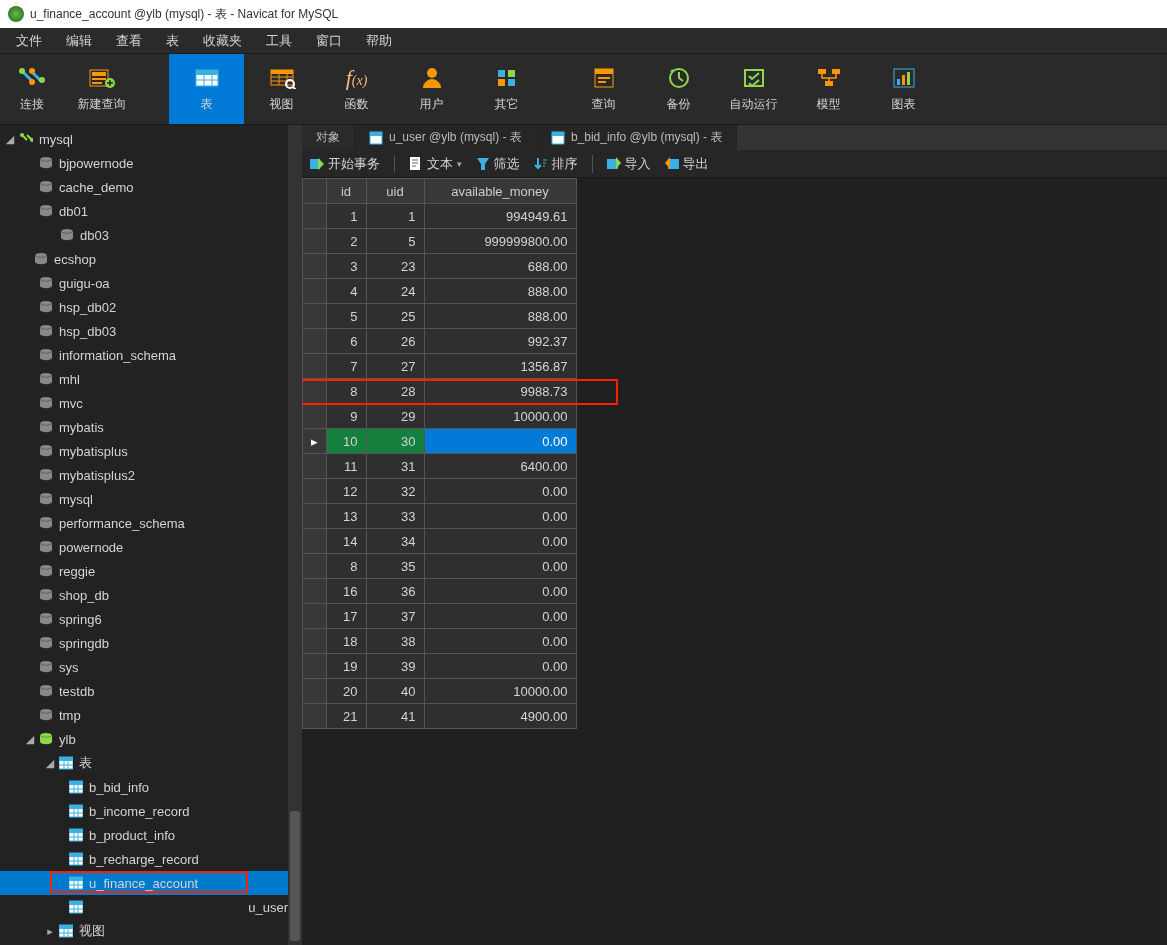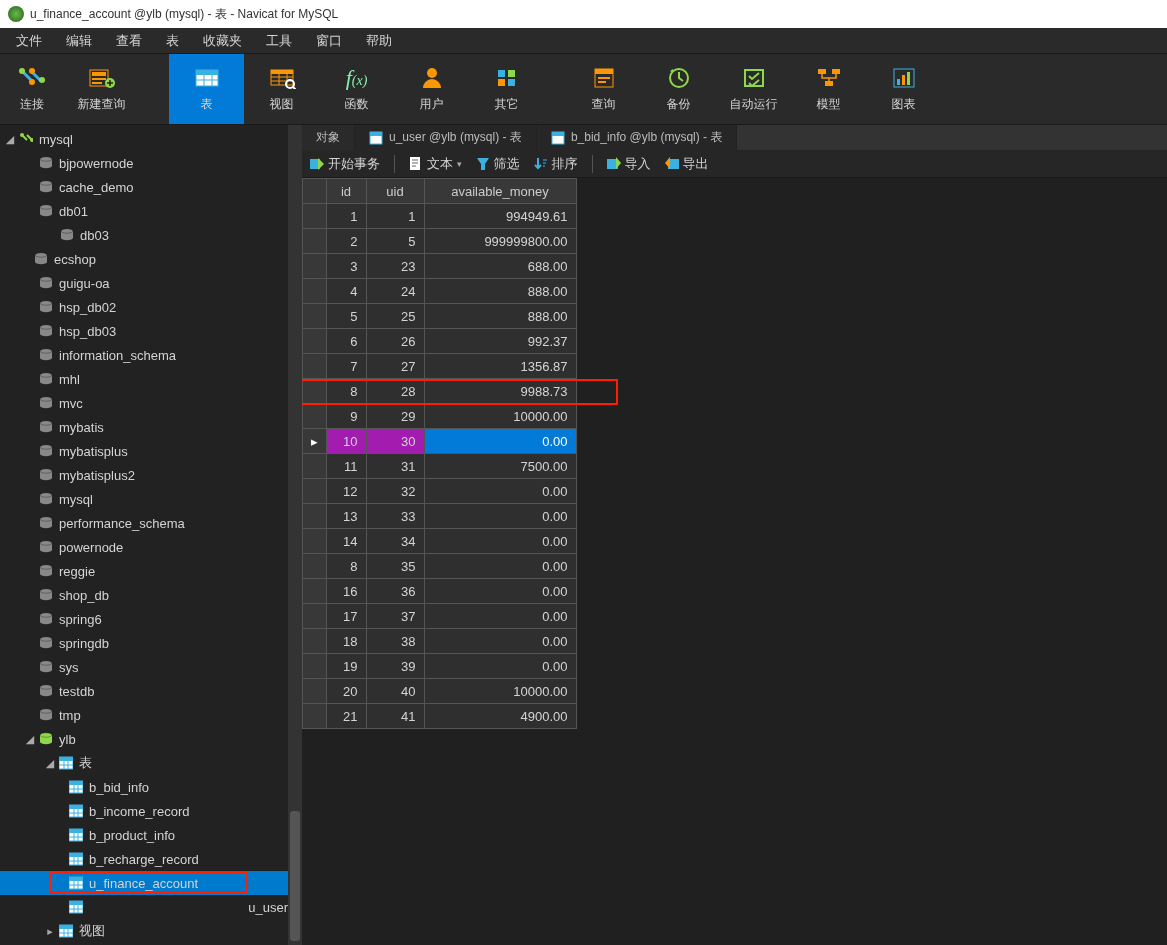--- a/index.html
+++ b/index.html
@@ -29,21 +29,21 @@
   .subbar { height:28px; background:#262626; display:flex; align-items:center; gap:14px; padding:0 8px; font-size:13px; border-bottom:1px solid #1a1a1a;}
   .subbar .it { display:flex; align-items:center; gap:4px; cursor:pointer; }
   .grid-wrap { display:flex; align-items:flex-start; }
   .grid { border-collapse:collapse; background:#2f2f2f; }
   .grid th, .grid td { border:1px solid #555; padding:3px 8px; text-align:right; height:25px; font-weight:normal; }
   .grid th { background:#383838; color:#ccc; text-align:center; }
   .rowgutter { width:12px; background:#383838; border:1px solid #555; }
   .col-id { width:40px; }
   .col-uid { width:58px; }
   .col-money { width:152px; }
-  tr.sel .c-id, tr.sel .c-uid { background:#a21caf; }
+  tr.sel .c-id, tr.sel .c-uid { background:#15803d; }
   tr.sel .c-money { background:#027ad8; color:#fff; }
   tr.sel .rowgutter { color:#fff; }
   .red-box { position:absolute; border:2px solid #ff1e00; pointer-events:none; }
   .mini-ico { width:14px; height:14px; }
   svg { display:block; }
 </style>
 </head>
 <body>
 
 <div class="titlebar">
@@ -106,21 +106,21 @@
           <rect x="3" y="3" width="22" height="4" fill="#fb9707"></rect>
           <path d="M3 10 h22 M3 14 h22 M11 3 v15 M19 3 v15" stroke="#fb9707"></path>
           <circle cx="22" cy="17" r="4" fill="none" stroke="#fff" stroke-width="2"></circle>
           <path d="M25 20 l3 3" stroke="#fff" stroke-width="2"></path>
         </svg>
       </div>
     <span>视图</span>
   </div>
   <div class="tool-btn">
     <div class="tool-icon">
-        <span style="font-family:'Times New Roman',serif;font-style:italic;font-size:22px;color:#86efac;text-align:center;">f<span style="font-size:14px;">(x)</span></span>
+        <span style="font-family:'Times New Roman',serif;font-style:italic;font-size:22px;color:#fdba74;text-align:center;">f<span style="font-size:14px;">(x)</span></span>
       </div>
     <span>函数</span>
   </div>
   <div class="tool-btn">
     <div class="tool-icon">
         <svg width="24" height="24">
           <circle cx="12" cy="7" r="5" fill="#fb9707"></circle>
           <path d="M3 22 a9 9 0 0 1 18 0 z" fill="#fb9707"></path>
         </svg>
       </div>
@@ -708,21 +708,21 @@
               <tr class="sel">
     <td class="rowgutter" style="text-align:center;">▸</td>
     <td class="col-id c-id">10</td>
     <td class="col-uid c-uid">30</td>
     <td class="col-money c-money">0.00</td>
   </tr>
               <tr class="">
     <td class="rowgutter" style="text-align:center;"></td>
     <td class="col-id c-id">11</td>
     <td class="col-uid c-uid">31</td>
-    <td class="col-money c-money">7500.00</td>
+    <td class="col-money c-money">6400.00</td>
   </tr>
               <tr class="">
     <td class="rowgutter" style="text-align:center;"></td>
     <td class="col-id c-id">12</td>
     <td class="col-uid c-uid">32</td>
     <td class="col-money c-money">0.00</td>
   </tr>
               <tr class="">
     <td class="rowgutter" style="text-align:center;"></td>
     <td class="col-id c-id">13</td>

